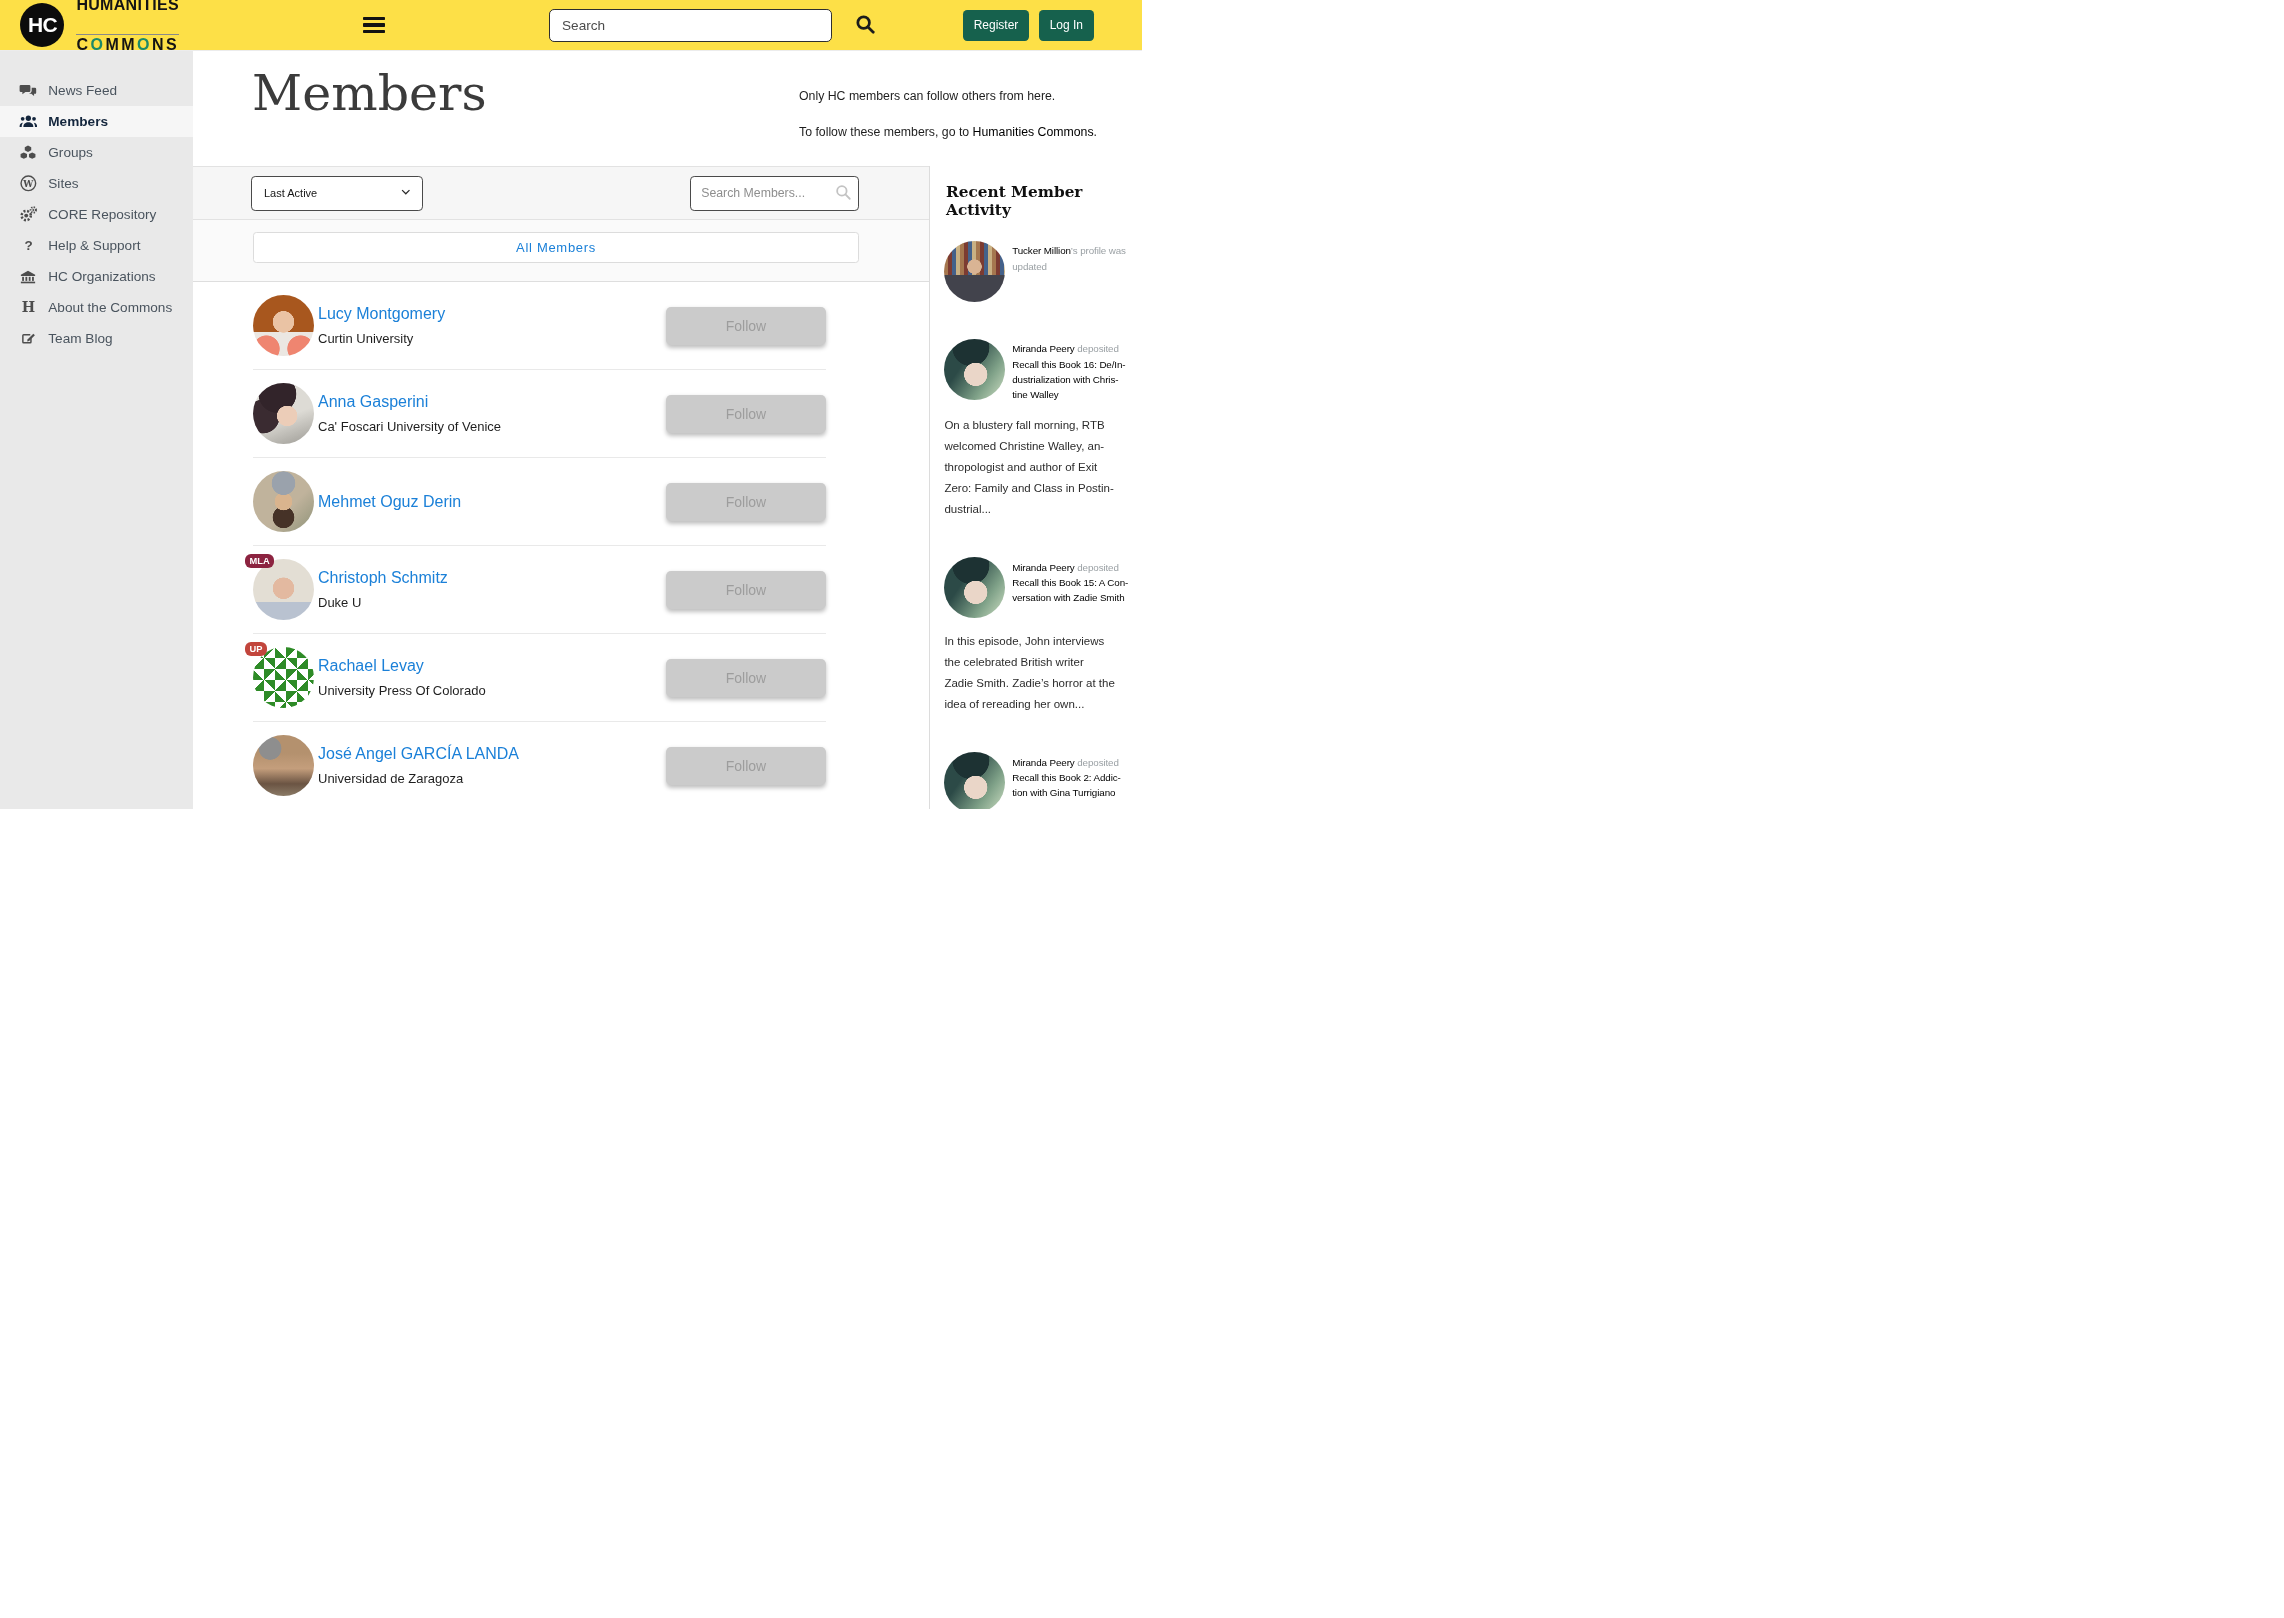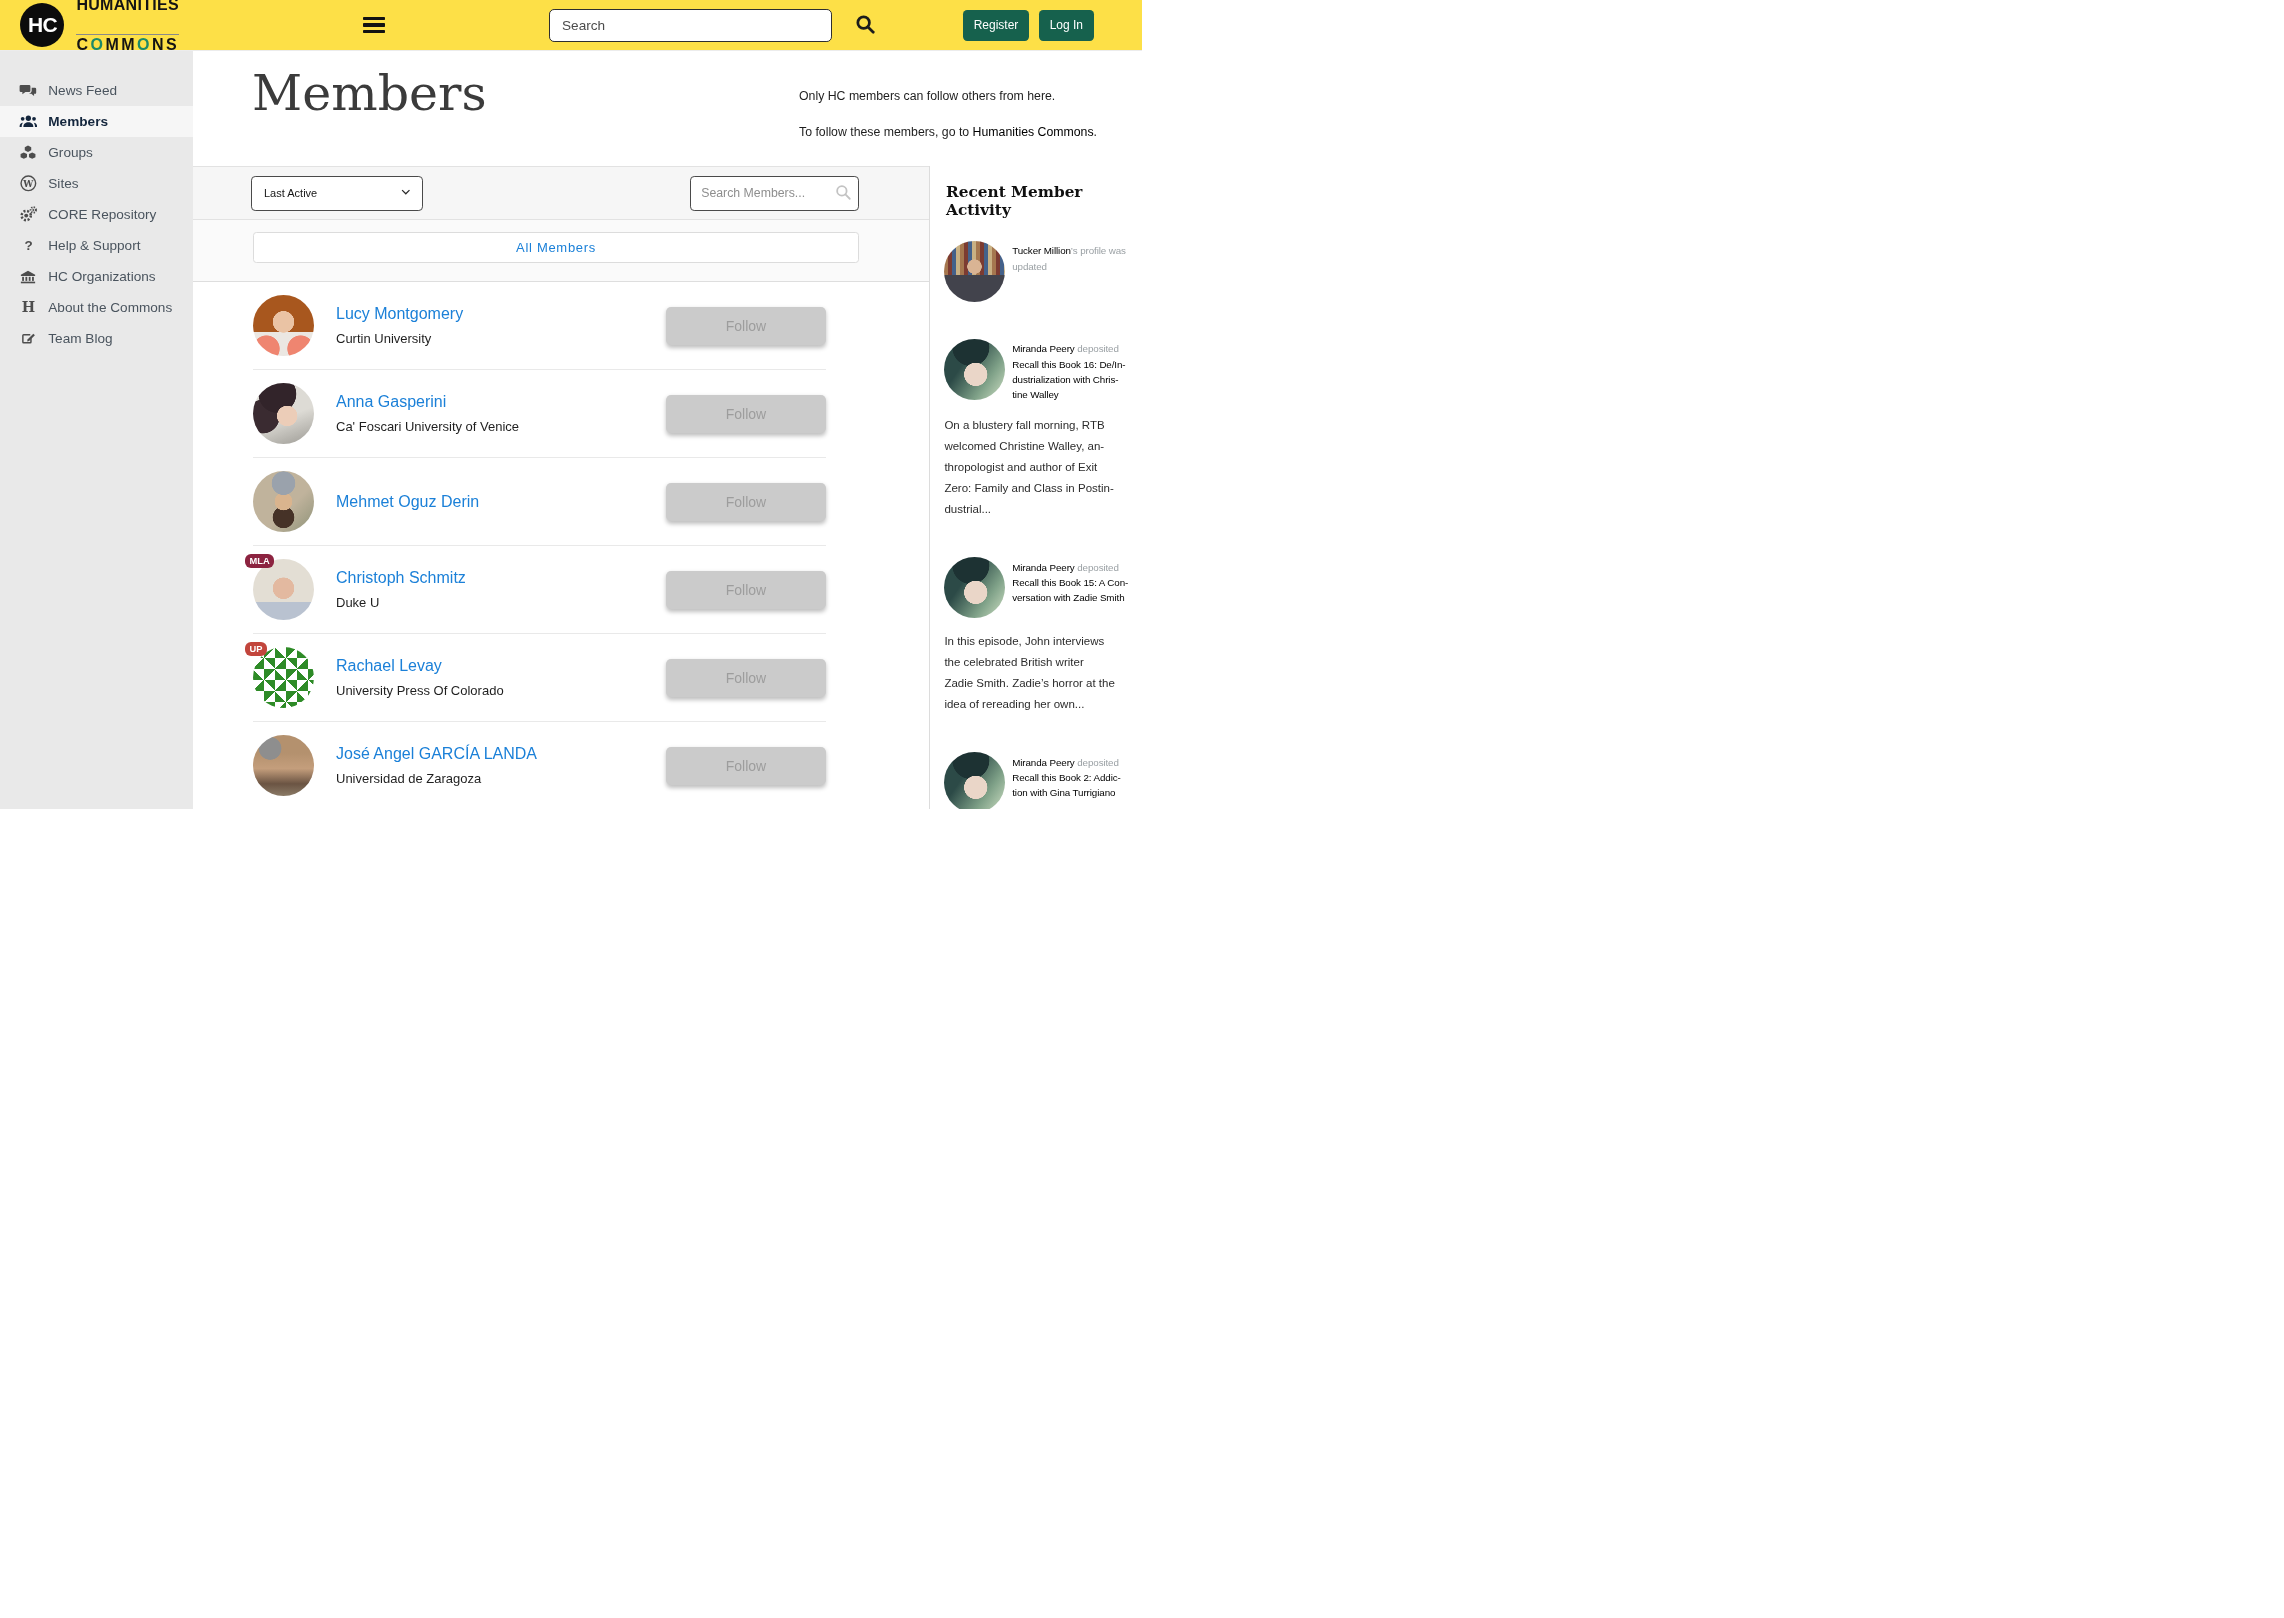--- a/index.html
+++ b/index.html
@@ -50,21 +50,21 @@
   
   .tab-strip{background:#fafafa;border-bottom:0.8px solid #dedede;padding:12px 70px 18px 60px}
   .tab-box{height:31px;display:flex;align-items:center;justify-content:center;background:#fff;border:0.8px solid #dcdcdc;border-radius:3.4px;color:#1b80d8;font-size:13px;letter-spacing:0.7px;cursor:pointer}
   .member-list{background:#fff;padding:0 103px 0 60px}
   .m-row{height:88px;display:flex;align-items:center;border-bottom:0.8px solid #e9e9e9}
   .m-av{width:61px;height:61px;border-radius:50%;flex:none;position:relative;display:block}
   .badge{position:absolute;top:-5.1px;left:-7.6px;padding:0.8px 4.2px 1.7px;border-radius:6px;color:#fff;font-size:9.3px;font-weight:bold;line-height:12px}
   .badge:empty{display:none}
   .badge-mla{background:#8c2340}
   .badge-up{background:#c2453c}
-  .m-info{margin-left:22px;flex:1;min-width:0}
+  .m-info{margin-left:4px;flex:1;min-width:0}
   .m-name{font-size:16px;color:#1b80d8;display:inline-block}
   .m-aff{font-size:13px;color:#1f1f1f;margin-top:7.6px}
   .m-aff:empty{display:none}
   .follow{width:160px;height:38px;flex:none;background:#cbcbcb;border:none;border-radius:5.1px;color:#9d9d9d;font-size:14px;font-family:inherit;box-shadow:0 2.5px 4.2px rgba(0,0,0,.25);cursor:pointer}
   
   .right-col{flex:1;border-left:0.8px solid #dcdcdc;padding:13.6px 8.5px 0 14.4px;overflow:hidden}
   .right-col h2{font-family:"DejaVu Serif",serif;font-size:15.3px;font-weight:bold;color:#101010;margin:3.4px 0 22px 1.7px}
   .act-item{margin-bottom:37px}
   .act-head{display:flex;align-items:flex-start}
   .act-av{width:61px;height:61px;border-radius:50%;flex:none;margin-right:6.8px;display:block}

